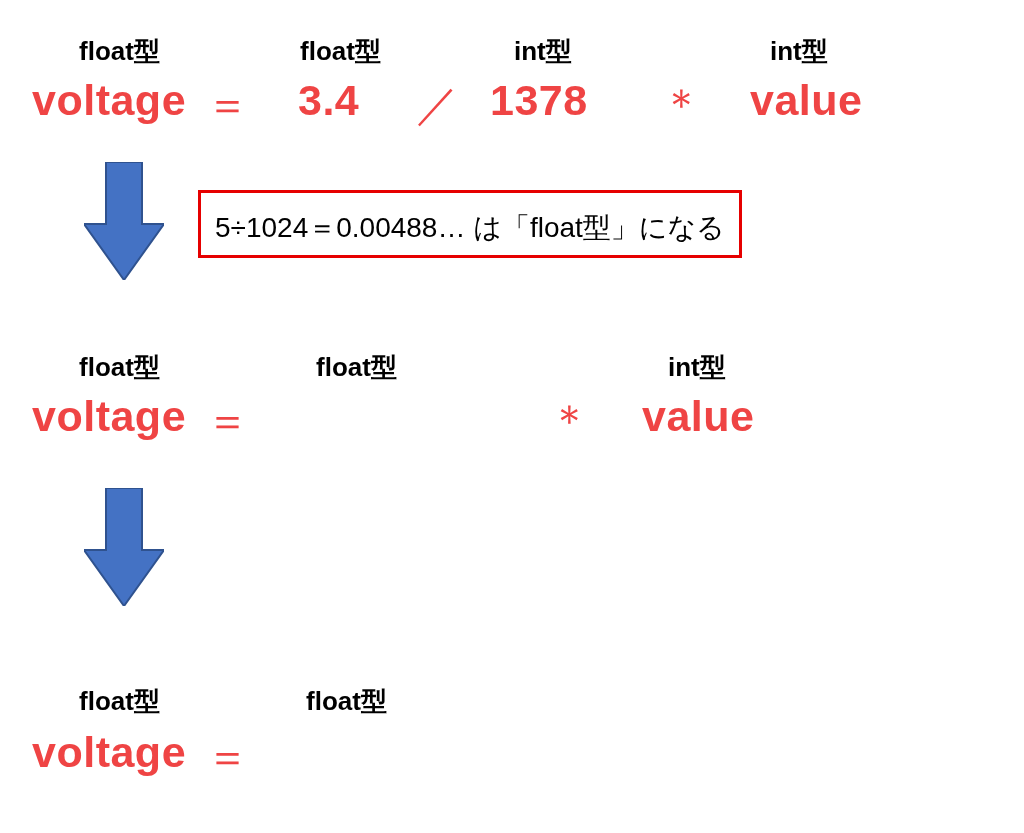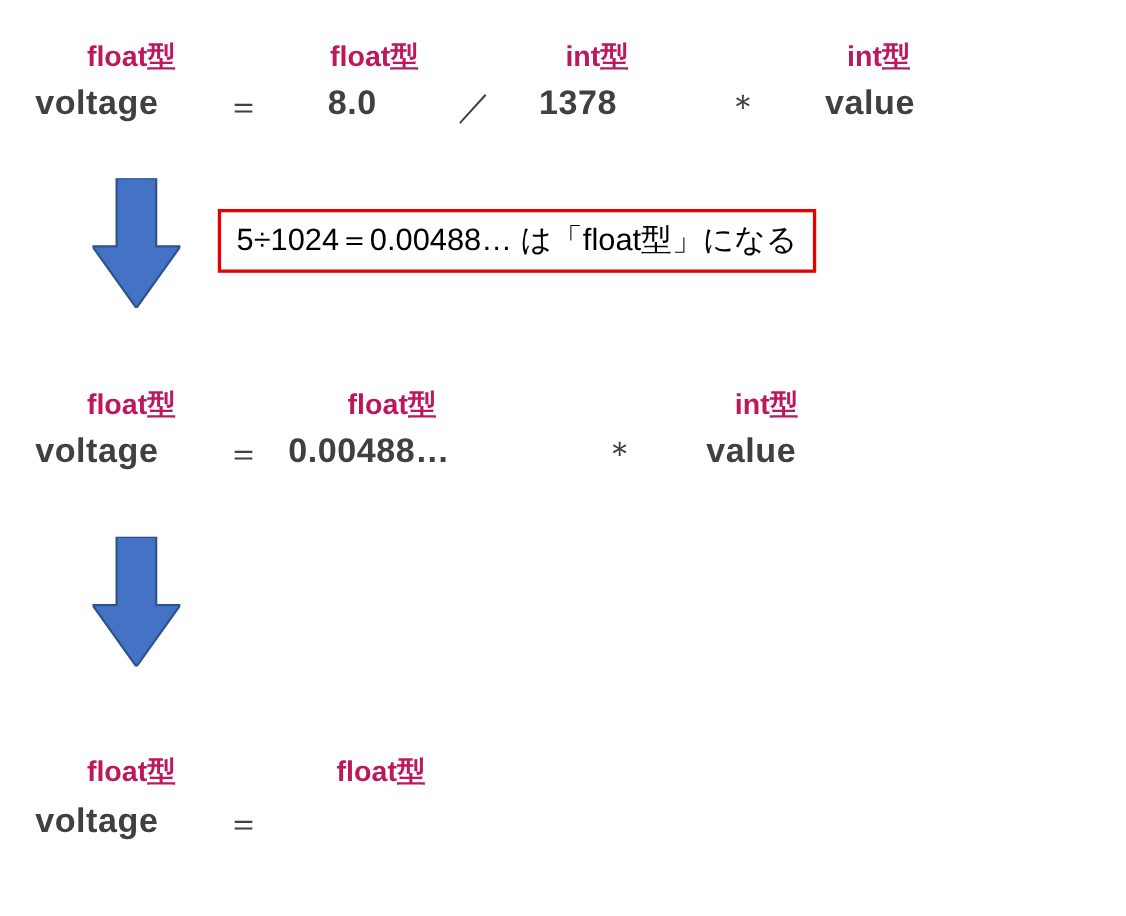--- a/index.html
+++ b/index.html
@@ -15,37 +15,37 @@
   }
   .stage {
     position: relative;
     width: 1024px;
     height: 833px;
   }
   .type-label {
     position: absolute;
     font-size: 26px;
     font-weight: 700;
-    color: #be185d;
+    color: #000000;
     white-space: nowrap;
     text-align: right;
   }
   .expr {
     position: absolute;
-    font-size: 31px;
+    font-size: 43px;
     font-weight: 700;
-    color: #404040;
+    color: #ef4444;
     white-space: nowrap;
     letter-spacing: 0.5px;
   }
   .eq { font-weight: 400; }
   .callout {
     position: absolute;
     border: 3px solid #e60000;
-    padding: 6px 14px 8px 14px;
+    padding: 16px 14px 8px 14px;
     font-size: 28px;
     font-weight: 500;
     color: #000;
     white-space: nowrap;
     line-height: 1.35;
   }
   .arrow {
     position: absolute;
   }
 </style>
@@ -54,39 +54,38 @@
 
 <div class="stage">
 
   <div class="type-label" style="left:79px;  top:34px;">float型</div>
   <div class="type-label" style="left:300px; top:34px;">float型</div>
   <div class="type-label" style="left:514px; top:34px;">int型</div>
   <div class="type-label" style="left:770px; top:34px;">int型</div>
 
   <div class="expr" style="left:32px;  top:76px;">voltage</div>
   <div class="expr eq" style="left:206px; top:76px;">＝</div>
-  <div class="expr" style="left:298px; top:76px;">8.0</div>
+  <div class="expr" style="left:298px; top:76px;">3.4</div>
   <div class="expr eq" style="left:416px; top:76px;">／</div>
   <div class="expr" style="left:490px; top:76px;">1378</div>
   <div class="expr eq" style="left:660px; top:76px;">＊</div>
   <div class="expr" style="left:750px; top:76px;">value</div>
 
   <svg class="arrow" style="left:84px; top:162px;" width="80" height="118">
     <path d="M22 0 L58 0 L58 62 L80 62 L40 118 L0 62 L22 62 Z" fill="#4472c4" stroke="#2f528f" stroke-width="2"></path>
   </svg>
 
   <div class="callout" style="left:198px; top:190px;">5÷1024＝0.00488… は「float型」になる</div>
 
   <div class="type-label" style="left:79px;  top:350px;">float型</div>
   <div class="type-label" style="left:316px; top:350px;">float型</div>
   <div class="type-label" style="left:668px; top:350px;">int型</div>
 
   <div class="expr" style="left:32px;  top:392px;">voltage</div>
   <div class="expr eq" style="left:206px; top:392px;">＝</div>
-  <div class="expr" style="left:262px; top:392px;">0.00488…</div>
   <div class="expr eq" style="left:548px; top:392px;">＊</div>
   <div class="expr" style="left:642px; top:392px;">value</div>
 
   <svg class="arrow" style="left:84px; top:488px;" width="80" height="118">
     <path d="M22 0 L58 0 L58 62 L80 62 L40 118 L0 62 L22 62 Z" fill="#4472c4" stroke="#2f528f" stroke-width="2"></path>
   </svg>
 
   <div class="type-label" style="left:79px;  top:684px;">float型</div>
   <div class="type-label" style="left:306px; top:684px;">float型</div>
 

